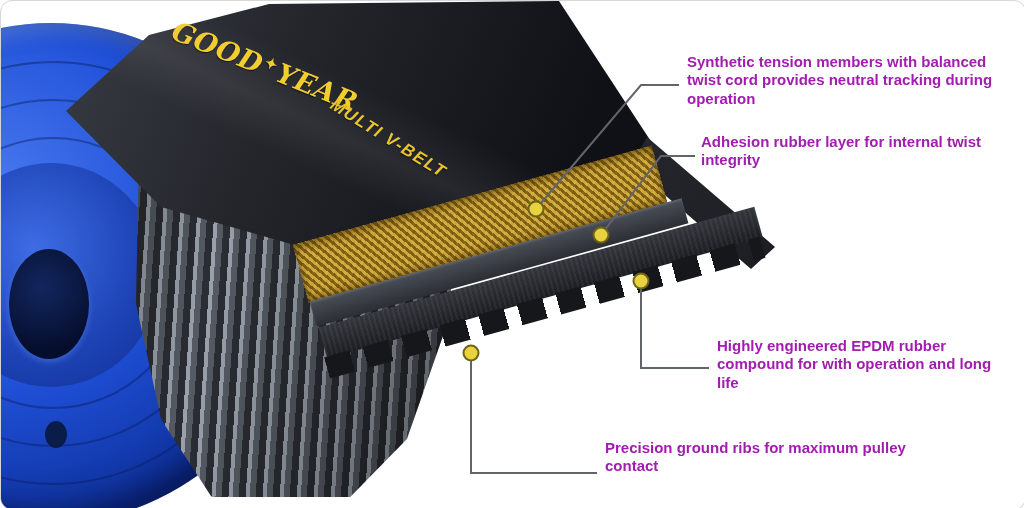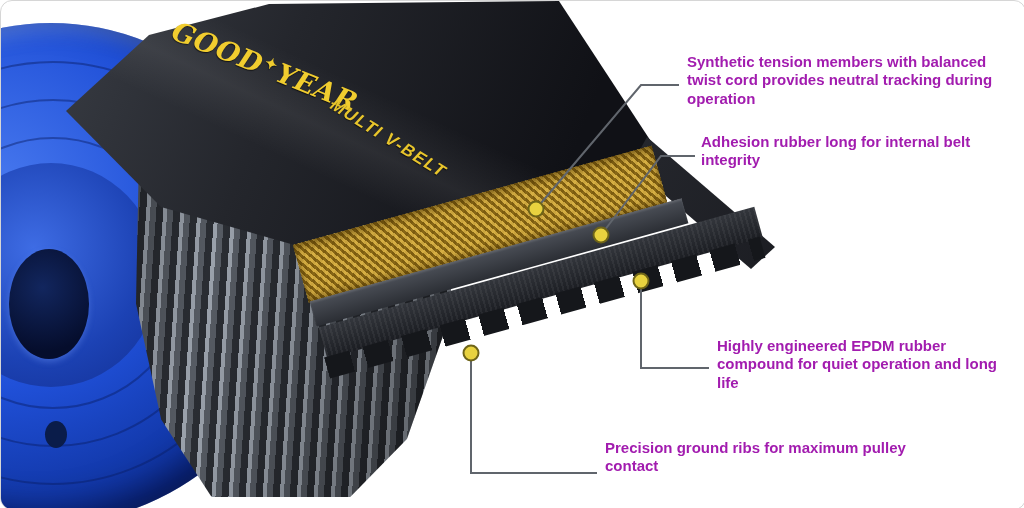--- a/index.html
+++ b/index.html
@@ -130,17 +130,17 @@
     <polyline points="600,234 660,155 694,155" fill="none" stroke="#60656c" stroke-width="2"></polyline>
     <polyline points="640,280 640,367 708,367" fill="none" stroke="#60656c" stroke-width="2"></polyline>
     <polyline points="470,352 470,472 596,472" fill="none" stroke="#60656c" stroke-width="2"></polyline>
     <circle cx="535" cy="208" r="7.5" fill="#e8d23f" stroke="#6e6418" stroke-width="2"></circle>
     <circle cx="600" cy="234" r="7.5" fill="#e8d23f" stroke="#6e6418" stroke-width="2"></circle>
     <circle cx="640" cy="280" r="7.5" fill="#e8d23f" stroke="#6e6418" stroke-width="2"></circle>
     <circle cx="470" cy="352" r="7.5" fill="#e8d23f" stroke="#6e6418" stroke-width="2"></circle>
   </svg>
 
   <div class="callout callout-1">Synthetic tension members with balanced twist cord provides neutral tracking during operation</div>
-  <div class="callout callout-2">Adhesion rubber long for internal belt integrity</div>
-  <div class="callout callout-3">Highly engineered EPDM rubber compound for quiet operation and long life</div>
+  <div class="callout callout-2">Adhesion rubber layer for internal twist integrity</div>
+  <div class="callout callout-3">Highly engineered EPDM rubber compound for with operation and long life</div>
   <div class="callout callout-4">Precision ground ribs for maximum pulley contact</div>
 
 </div>
 
 </body></html>

